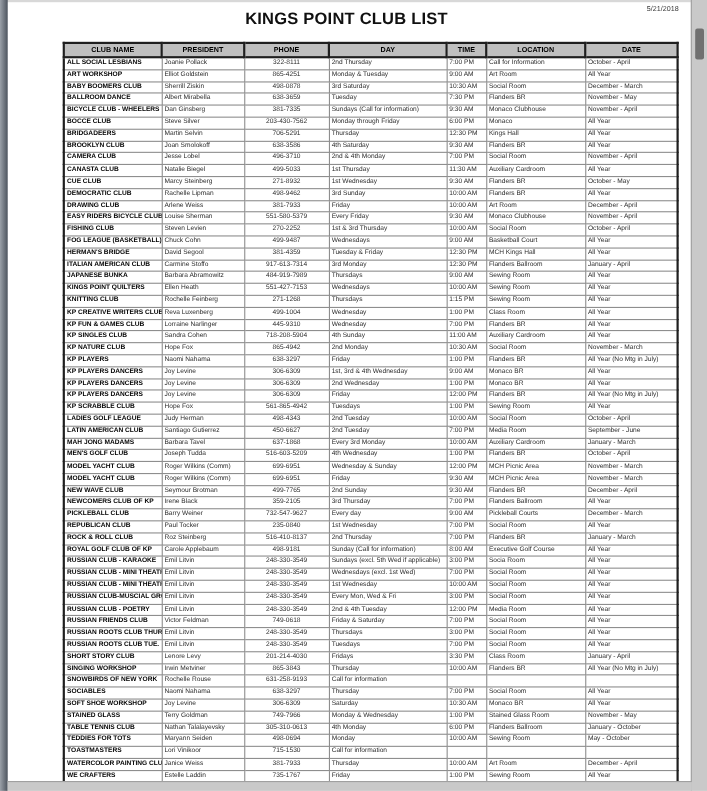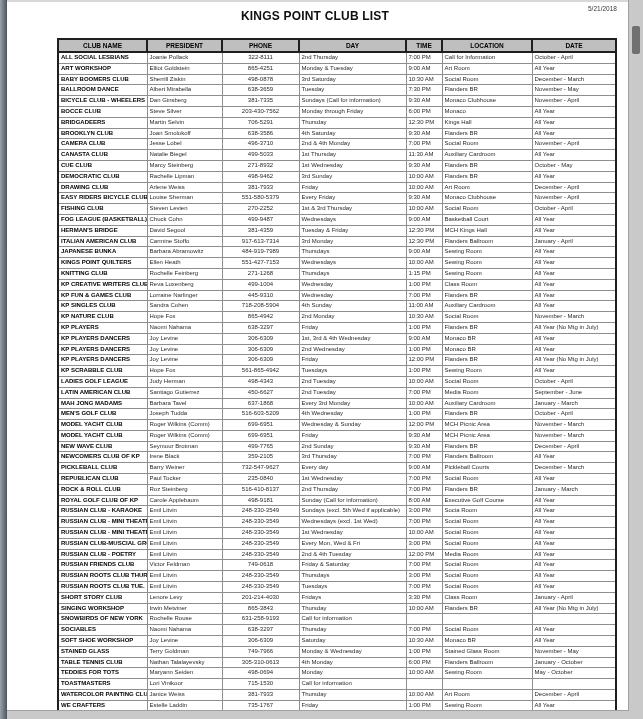--- a/index.html
+++ b/index.html
@@ -9,21 +9,21 @@
   }
   .edge-top{position:absolute;top:0;left:0;width:643px;height:2px;background:#d8d8d8;}
   .edge-left{position:absolute;top:0;left:0;width:7px;height:719px;
     background:linear-gradient(to right,#9aa0a8,#4d545e);}
   .edge-right{position:absolute;top:0;right:0;width:14px;height:719px;background:#c9c9c9;border-left:1px solid #a0a0a0;}
   .edge-bottom{position:absolute;bottom:0;left:7px;width:622px;height:8px;background:#c9c9c9;border-top:1px solid #a0a0a0;}
   .scroll-thumb{position:absolute;top:26px;right:3px;width:8px;height:28px;background:#707070;border-radius:2px;}
 
   .print-date{position:absolute;top:5px;left:588px;font-size:6.5px;color:#3a3a3a;}
   .page-title{position:absolute;top:9px;left:0;width:630px;text-align:center;
-    font-size:12px;font-weight:bold;color:#101010;letter-spacing:.2px;}
+    font-size:15px;font-weight:bold;color:#101010;letter-spacing:.2px;}
 
   table.club-table{
     position:absolute;top:38px;left:57px;width:558px;
     border-collapse:collapse;table-layout:fixed;
     border:2px solid #1f1f1f;
   }
   .club-table th{
     background:#bfbfbf;border:2px solid #1f1f1f;
     font-size:6.5px;font-weight:bold;color:#000;
     height:11px;line-height:11px;padding:0 2px;text-align:center;

